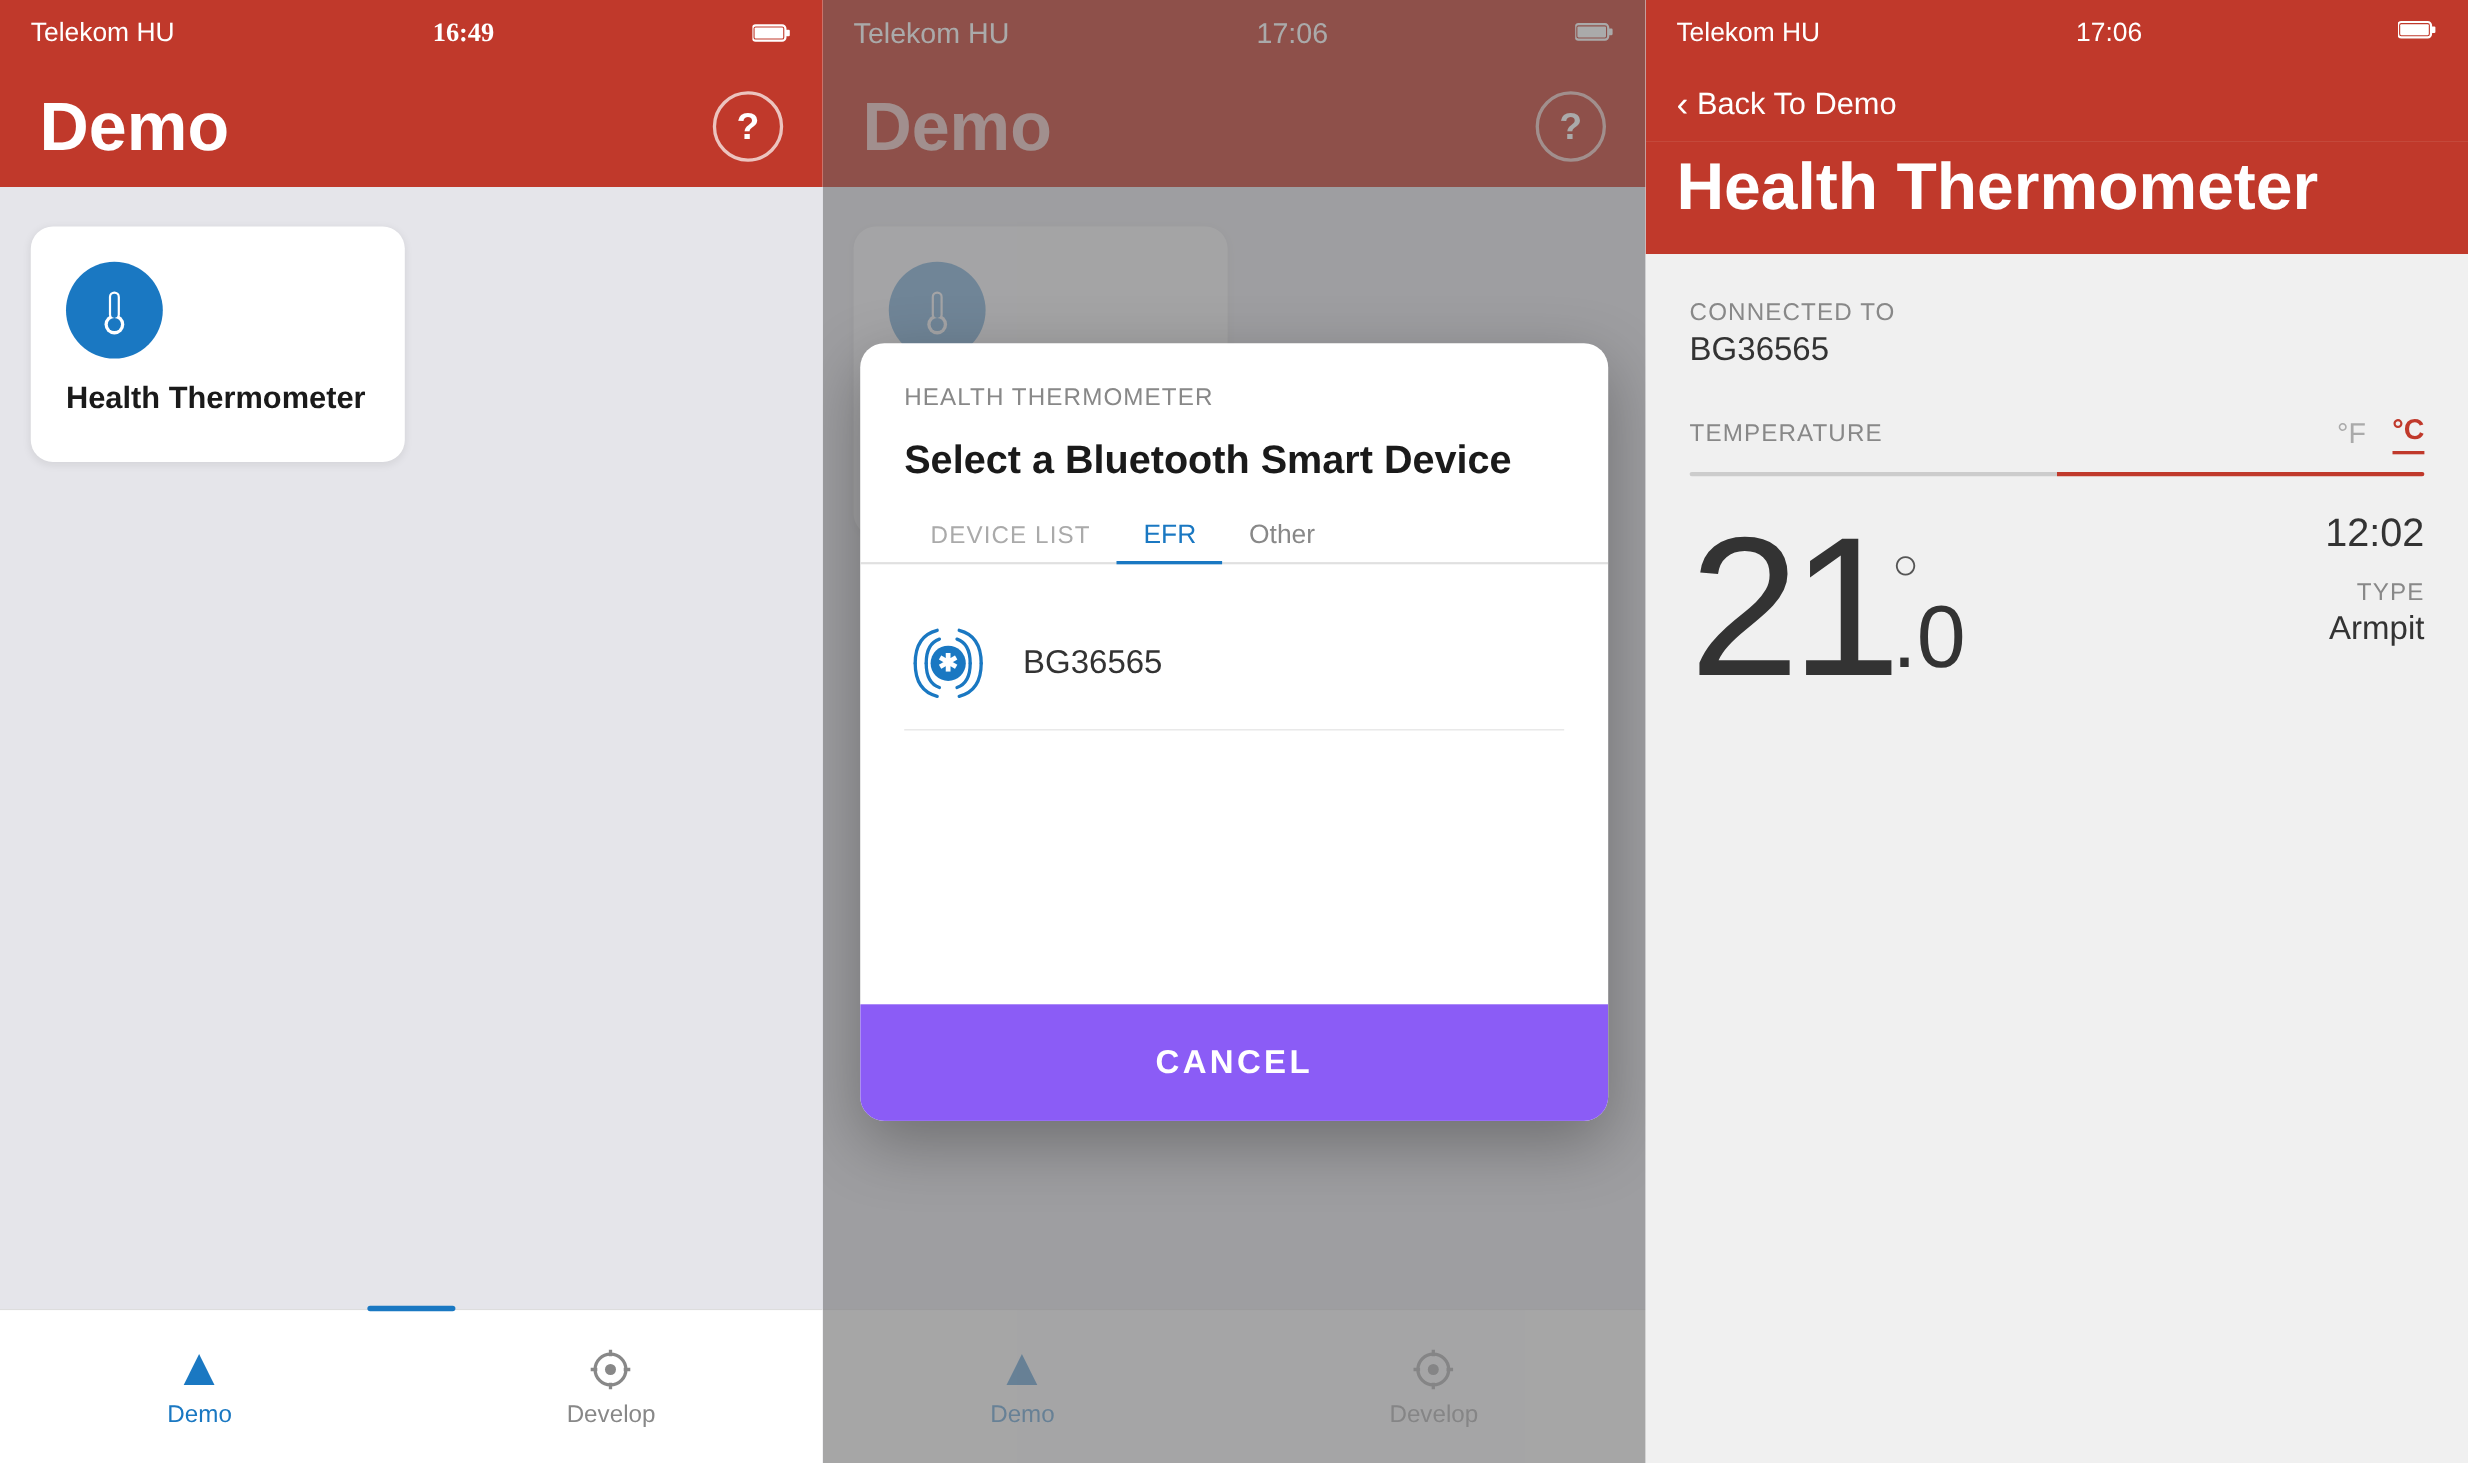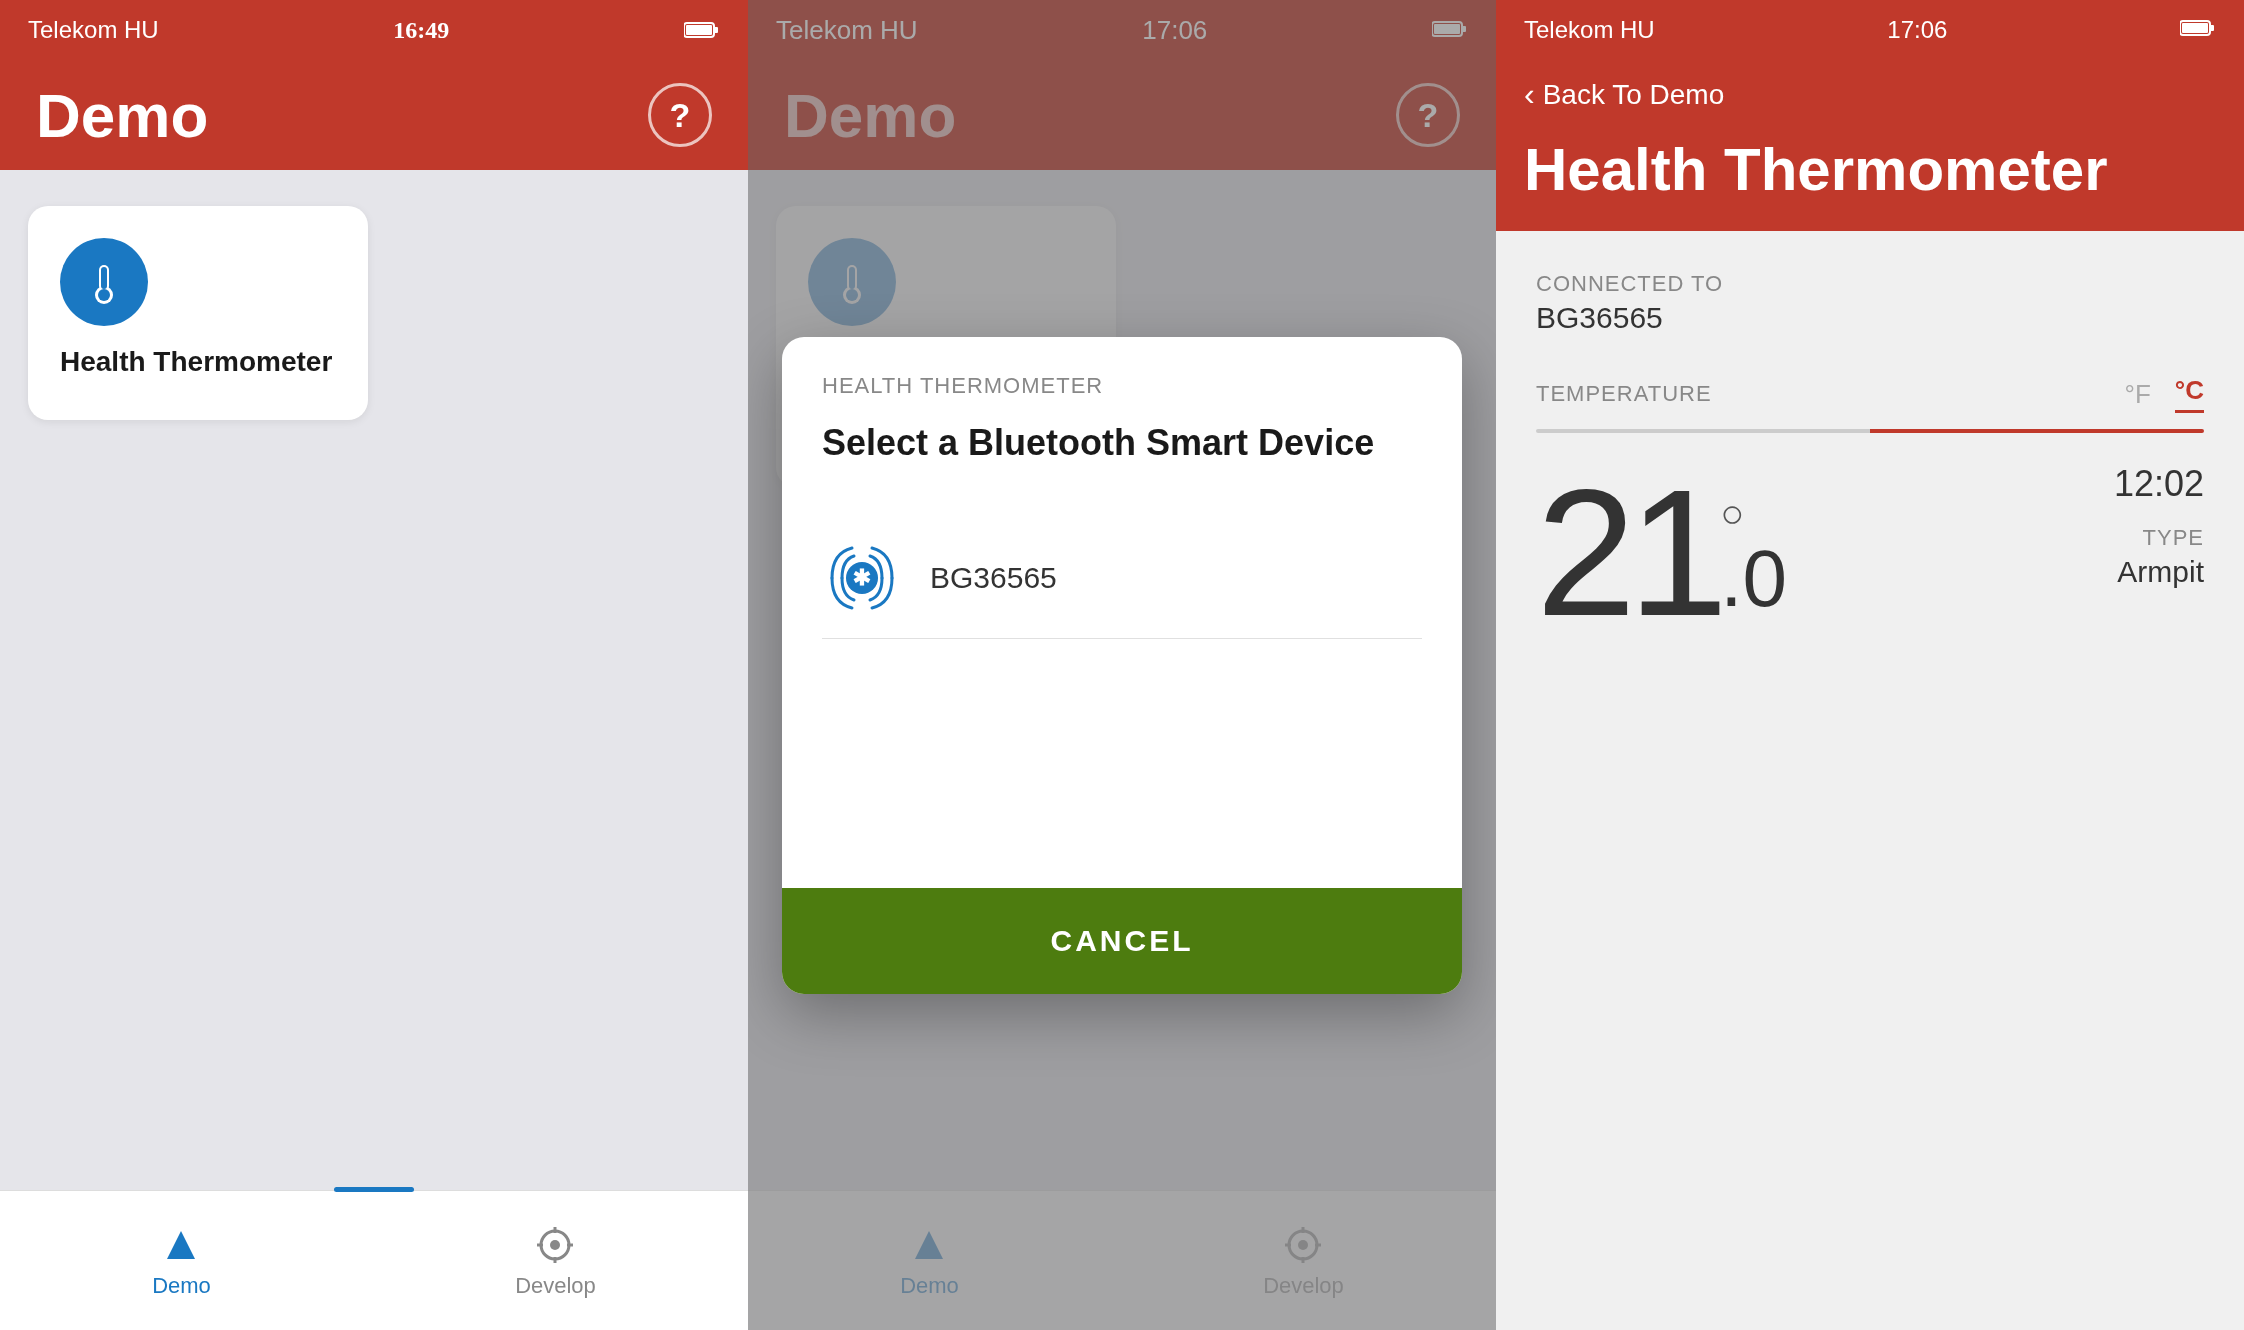--- a/index.html
+++ b/index.html
@@ -230,21 +230,21 @@
       align-items: center;
       justify-content: center;
     }
 
     .device-name {
       font-size: 30px;
       color: #333;
     }
 
     .modal-cancel {
-      background: #4d7c0f;
+      background: #8b5cf6;
       color: white;
       text-align: center;
       padding: 36px;
       font-size: 30px;
       font-weight: 600;
       letter-spacing: 3px;
       cursor: pointer;
     }
 
     
@@ -484,20 +484,31 @@
       <div style="font-size:28px;font-weight:700;color:#333;margin-bottom:8px;">H</div>
       <div style="font-size:20px;color:#555;">V<br>s<br>r</div>
     </div>
   </div>
 
   <div class="overlay">
     <div class="modal">
       <div class="modal-header">
         <div class="modal-subtitle">HEALTH THERMOMETER</div>
         <div class="modal-title">Select a Bluetooth Smart Device</div>
+      </div>
+      <div class="modal-tabs">
+        <div class="modal-tab modal-tab-label">
+          <span>DEVICE LIST</span>
+        </div>
+        <div class="modal-tab active">
+          <span>EFR</span>
+        </div>
+        <div class="modal-tab">
+          <span>Other</span>
+        </div>
       </div>
       <div class="modal-body">
         <div class="device-item">
 
           <div class="bluetooth-icon">
             <svg width="80" height="80" viewBox="0 0 80 80">
 
               <path d="M10,40 Q10,15 30,10" stroke="#1a78c2" stroke-width="3" fill="none" stroke-linecap="round"></path>
               <path d="M70,40 Q70,15 50,10" stroke="#1a78c2" stroke-width="3" fill="none" stroke-linecap="round"></path>
               <path d="M10,40 Q10,65 30,70" stroke="#1a78c2" stroke-width="3" fill="none" stroke-linecap="round"></path>

